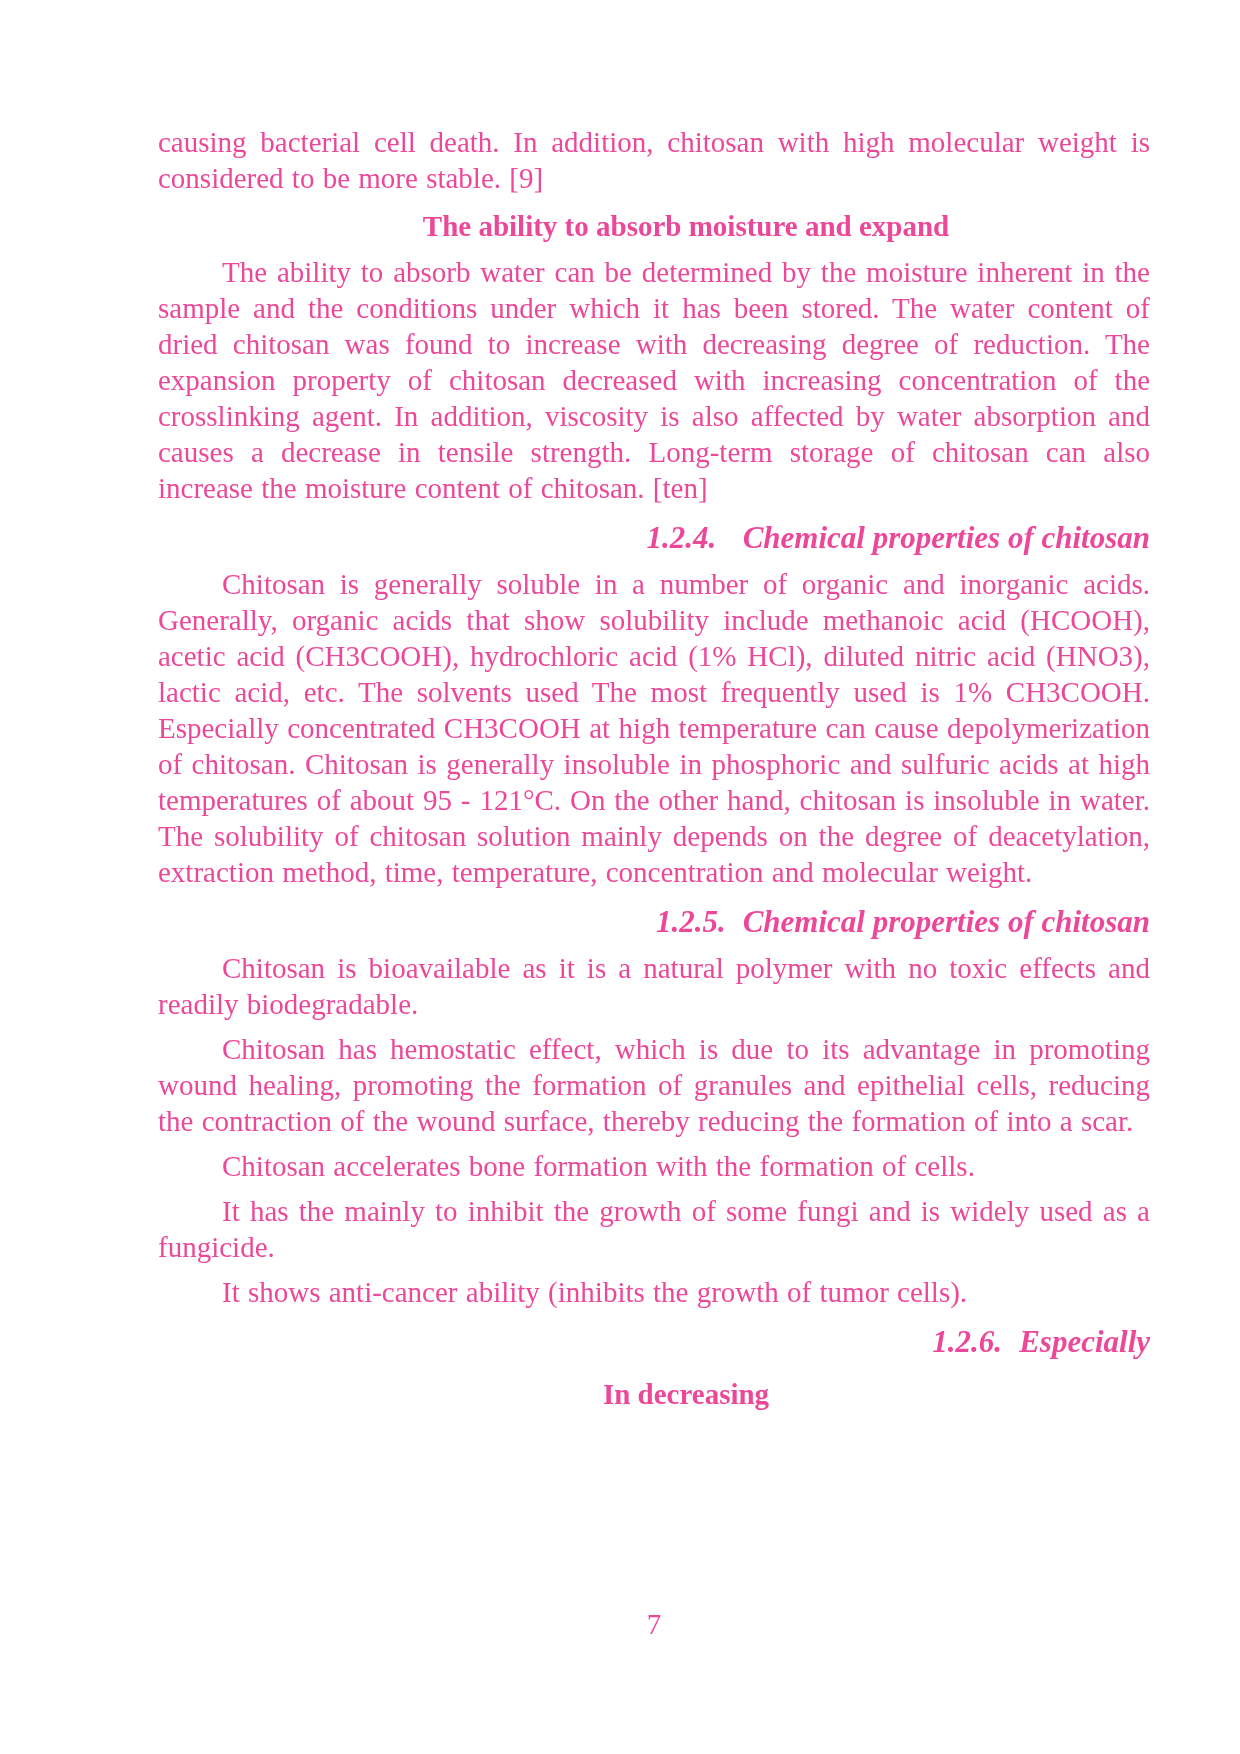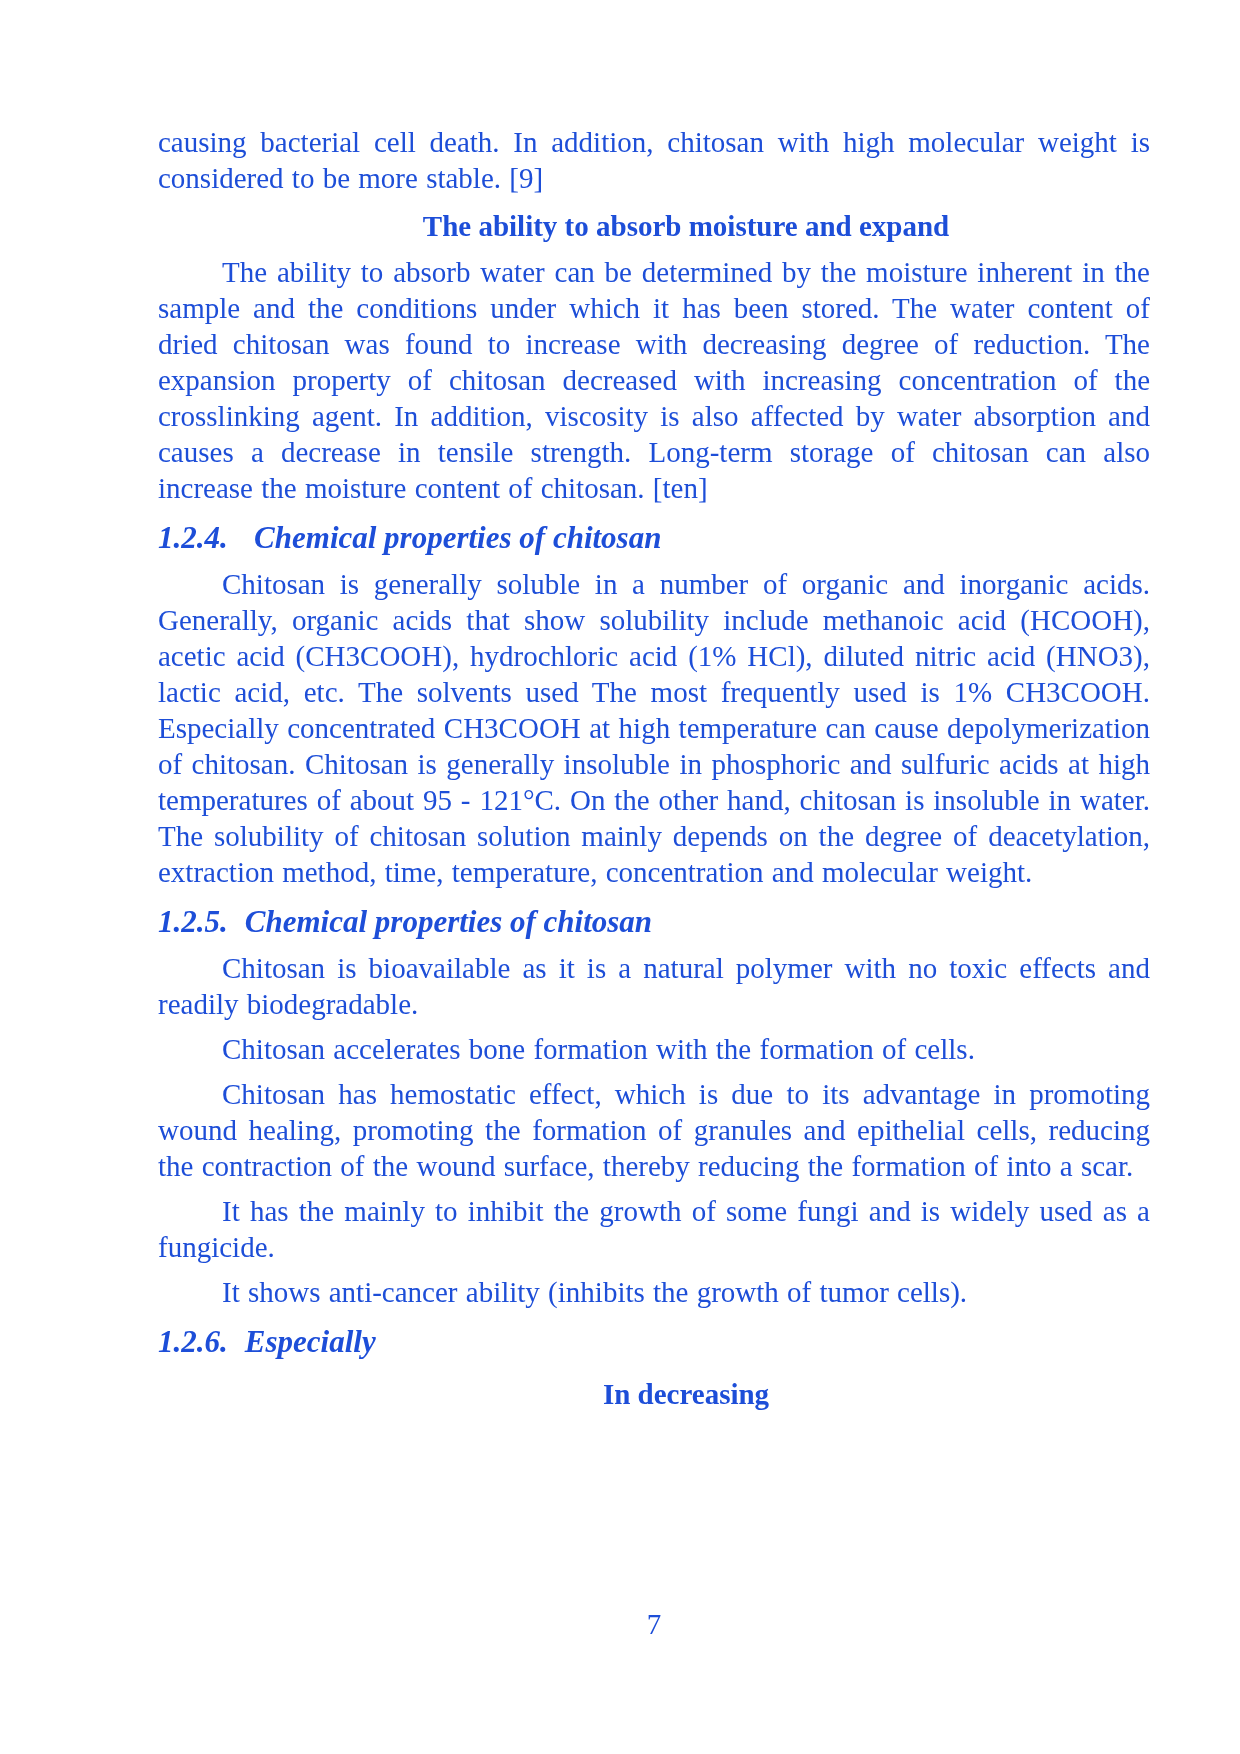--- a/index.html
+++ b/index.html
@@ -5,21 +5,21 @@
   html, body {
     margin: 0;
     padding: 0;
     background: #ffffff;
   }
   .page {
     position: relative;
     width: 1240px;
     height: 1754px;
     background: #ffffff;
-    color: #1d4ed8;
+    color: #ec4899;
     font-family: "Liberation Serif", "DejaVu Serif", serif;
     overflow: hidden;
   }
   .content {
     position: absolute;
     left: 158px;
     top: 124px;
     width: 992px;
   }
   .body-par {
@@ -41,20 +41,21 @@
     text-indent: 64px;
     text-align: center;
   }
   .num-heading {
     font-size: 31px;
     line-height: 44px;
     font-weight: bold;
     font-style: italic;
     margin: 10px 0 6px 0;
     text-indent: 0;
+    text-align: right;
   }
   .num-heading .h-num {
     margin-right: 0.55em;
   }
   .num-heading.wide-gap .h-num {
     margin-right: 0.85em;
   }
   .page-number {
     position: absolute;
     left: 158px;
@@ -80,23 +81,23 @@
     <p class="num-heading wide-gap"><span class="h-num">1.2.4.</span><span>Chemical properties of chitosan</span></p>
 
     <p class="body-par">Chitosan is generally soluble in a number of organic and inorganic acids. Generally, organic acids that show solubility include methanoic acid (HCOOH), acetic acid (CH3COOH), hydrochloric acid (1% HCl), diluted nitric acid (HNO3), lactic acid, etc. The solvents used The most frequently used is 1% CH3COOH. Especially concentrated CH3COOH at high temperature can cause depolymerization of chitosan. Chitosan is generally insoluble in phosphoric and sulfuric acids at high temperatures of about 95 - 121°C. On the other hand, chitosan is insoluble in water. The solubility of chitosan solution mainly depends on the degree of deacetylation, extraction method, time, temperature, concentration and molecular weight.</p>
 
 
     <p class="num-heading"><span class="h-num">1.2.5.</span><span>Chemical properties of chitosan</span></p>
 
 
     <p class="body-par">Chitosan is bioavailable as it is a natural polymer with no toxic effects and readily biodegradable.</p>
 
+    <p class="body-par">Chitosan has hemostatic effect, which is due to its advantage in promoting wound healing, promoting the formation of granules and epithelial cells, reducing the contraction of the wound surface, thereby reducing the formation of into a scar.</p>
+
     <p class="body-par">Chitosan accelerates bone formation with the formation of cells.</p>
-
-    <p class="body-par">Chitosan has hemostatic effect, which is due to its advantage in promoting wound healing, promoting the formation of granules and epithelial cells, reducing the contraction of the wound surface, thereby reducing the formation of into a scar.</p>
 
     <p class="body-par">It has the mainly to inhibit the growth of some fungi and is widely used as a fungicide.</p>
 
     <p class="body-par">It shows anti-cancer ability (inhibits the growth of tumor cells).</p>
 
 
     <p class="num-heading"><span class="h-num">1.2.6.</span><span>Especially</span></p>
 
     <p class="sub-heading">In decreasing</p>
 

